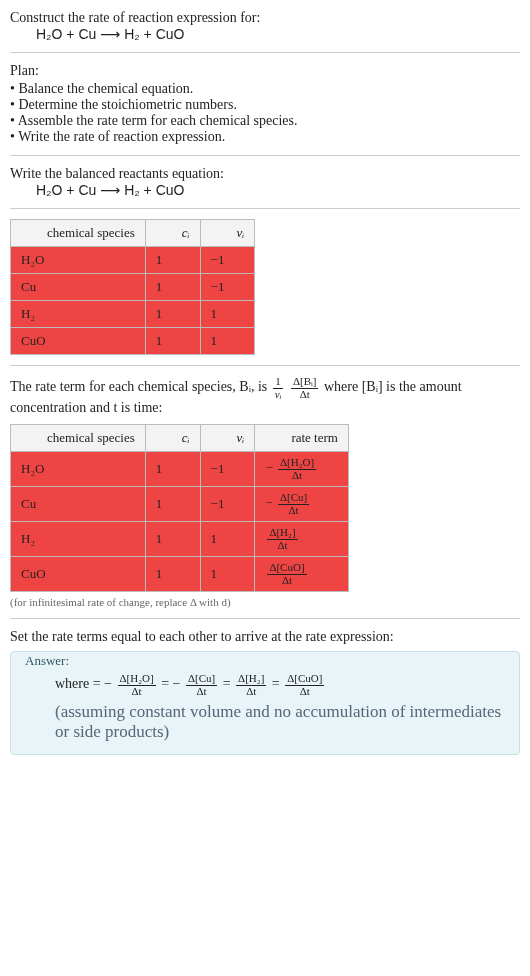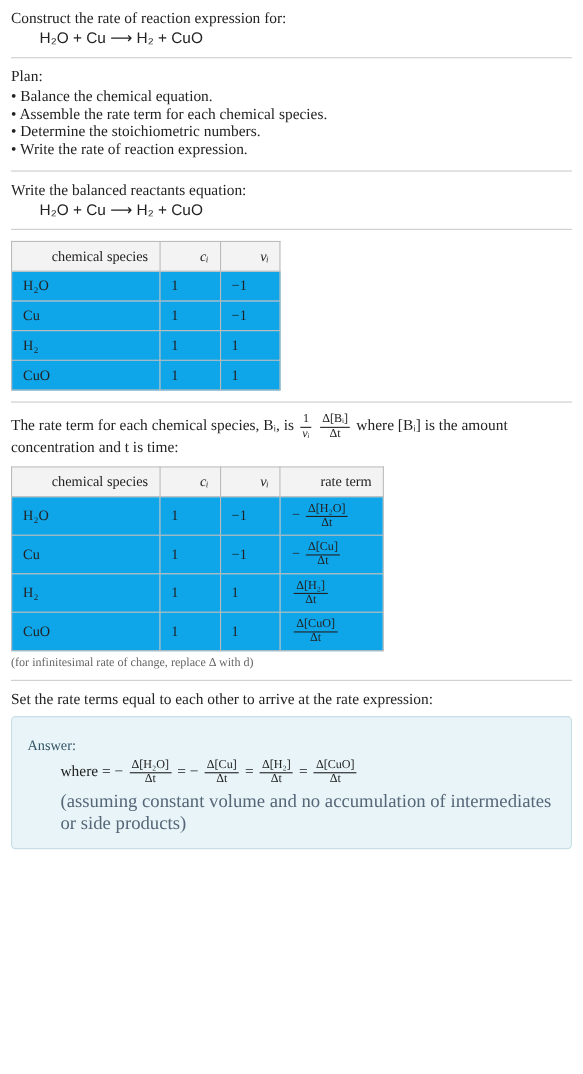--- a/index.html
+++ b/index.html
@@ -27,36 +27,36 @@
   table.data {
     border-collapse: collapse;
     margin: 8px 0;
   }
   table.data td, table.data th {
     border: 1px solid #bbb;
     padding: 5px 10px;
     text-align: left;
     font-weight: normal;
     font-size: 13px;
-    background: #0ea5e9;
+    background: #ef4444;
   }
   table.data th {
     background: #f3f3f3;
     padding-left: 36px;
   }
   .small-note {
     font-size: 11px;
     color: #666;
     margin-top: -4px;
   }
   .answer-box {
     background: #e8f4f8;
     border: 1px solid #c8dde6;
     border-radius: 4px;
-    padding: 18px 14px 12px 14px;
+    padding: 1px 14px 12px 14px;
     margin-top: 6px;
   }
   .answer-box .label {
     color: #356;
     font-size: 13px;
   }
   .answer-indent {
     margin-left: 30px;
     margin-top: 4px;
   }
@@ -97,22 +97,22 @@
 <div class="section">
   <div>Construct the rate of reaction expression for:</div>
   <div class="eq">H₂O + Cu ⟶ H₂ + CuO</div>
 </div>
 <hr class="hr">
 
 <div class="section">
   <div>Plan:</div>
   <div class="plan-list">
     <div class="plan-item">Balance the chemical equation.</div>
+    <div class="plan-item">Determine the stoichiometric numbers.</div>
     <div class="plan-item">Assemble the rate term for each chemical species.</div>
-    <div class="plan-item">Determine the stoichiometric numbers.</div>
     <div class="plan-item">Write the rate of reaction expression.</div>
   </div>
 </div>
 <hr class="hr">
 
 <div class="section">
   <div>Write the balanced reactants equation:</div>
   <div class="eq">H₂O + Cu ⟶ H₂ + CuO</div>
 </div>
 <hr class="hr">

